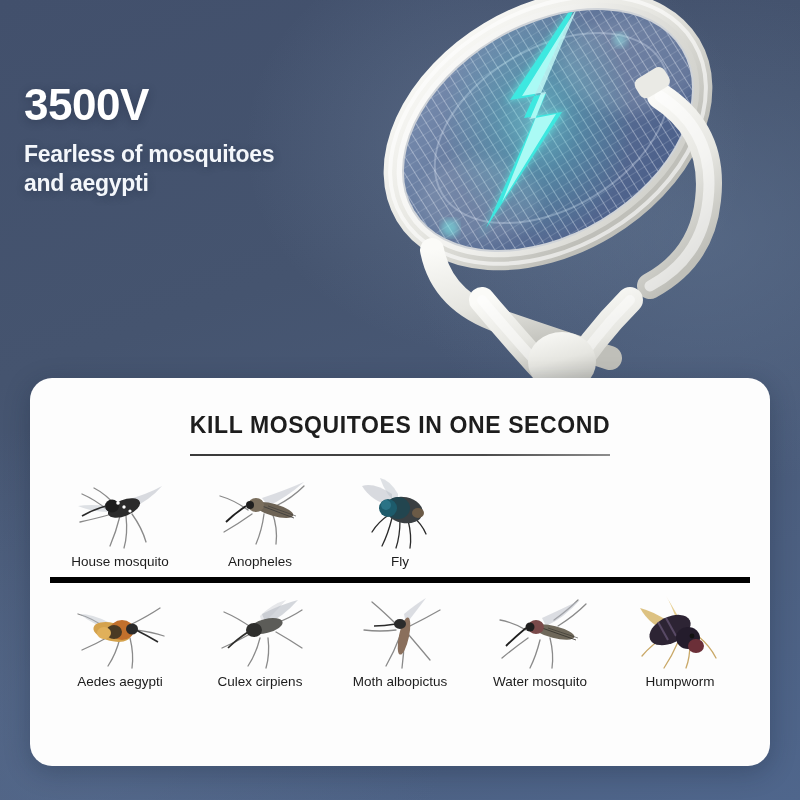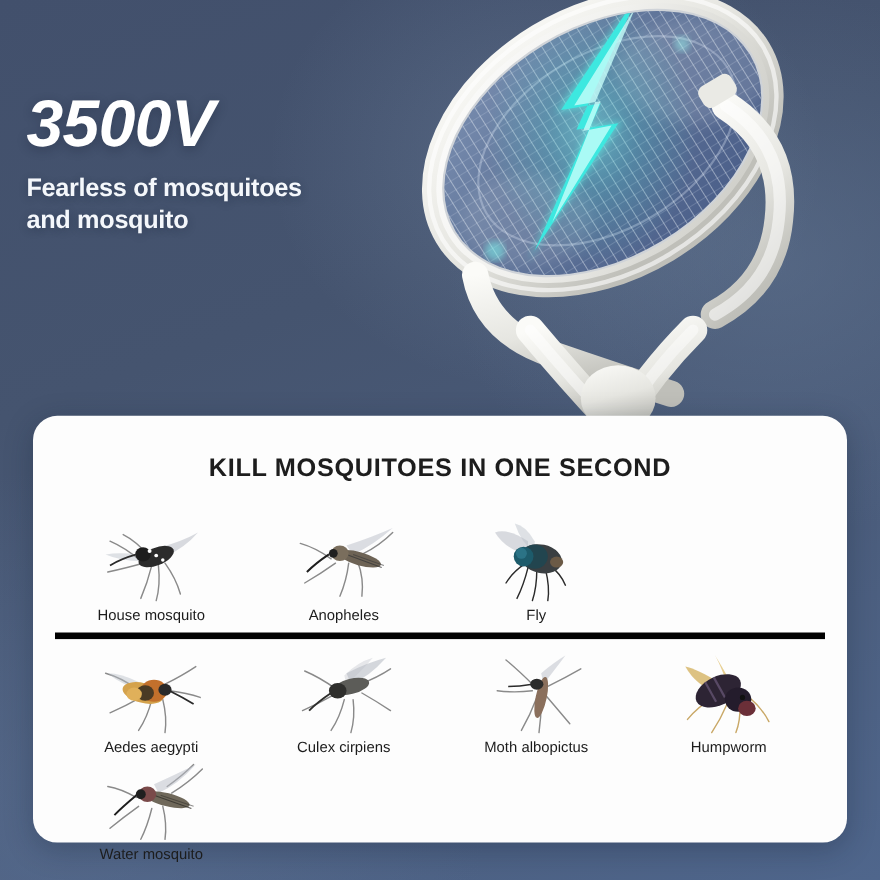--- a/index.html
+++ b/index.html
@@ -21,24 +21,23 @@
   #hero-bg-sheen {
     position:absolute; left:0; top:0; width:800px; height:800px;
     background:radial-gradient(ellipse 45% 38% at 62% 18%, rgba(150,175,205,0.22) 0%, rgba(150,175,205,0) 70%);
   }
 
   
   #headline-block {
     position:absolute; left:24px; top:83px; width:470px; z-index:6;
   }
   #headline-volts {
-    font-size:60px; font-weight:700; color:#ffffff;
+    font-size:44px; font-weight:700; color:#ffffff;
     letter-spacing:-0.5px; line-height:1.0;
     text-shadow:0 2px 10px rgba(20,30,50,0.33);
-    font-style:italic;
   }
   #headline-sub {
     margin-top:13px;
     font-size:23px; font-weight:700; color:#f4f7fb;
     line-height:1.24; letter-spacing:-0.3px;
     text-shadow:0 2px 8px rgba(20,30,50,0.30);
   }
 
   
   #racket-wrap {
@@ -56,21 +55,21 @@
   #card-title {
     font-size:23px; font-weight:700; color:#1d1d1d;
     letter-spacing:0.6px; text-align:center;
   }
   #card-title-rule {
     margin-top:15px; width:420px; height:2px;
     background:linear-gradient(90deg,#3a3a3a 0%,#4a4a4a 70%,#8d8d8d 100%);
   }
 
   .insect-grid {
-    width:700px; display:grid; grid-template-columns:repeat(4,1fr);text-align:right;
+    width:700px; display:grid; grid-template-columns:repeat(5,1fr);text-align:right;
   }
   #insect-grid-row1 { margin-top:16px; }
   #insect-grid-row2 { margin-top:8px; border-top:6px solid #000000; padding-top:9px; }
 
   .insect-tile {
     display:flex; flex-direction:column; align-items:center; justify-content:flex-end;
   }
   .insect-art { width:108px; height:78px; position:relative; }
   .insect-label {
     margin-top:4px; font-size:13.5px; color:#1c1c1c; white-space:nowrap;
@@ -165,21 +164,21 @@
       <path d="M300 330 q-40 40 -70 90" fill="none" stroke="#ffffff" stroke-width="10" opacity="0.45" stroke-linecap="round"></path>
       <ellipse cx="232" cy="392" rx="34" ry="30" fill="url(#frameG2)"></ellipse>
     </g>
   </svg>
 </div>
 
 <div id="headline-block">
   <div id="headline-volts">3500V</div>
   <div id="headline-sub">
     <div>Fearless of mosquitoes</div>
-    <div>and mosquito</div>
+    <div>and aegypti</div>
   </div>
 </div>
 
 <div id="feature-card">
   <div id="card-title">KILL MOSQUITOES IN ONE SECOND</div>
   <div id="card-title-rule"></div>
 
   <div class="insect-grid" id="insect-grid-row1">
       <div class="insect-tile">
         <div class="insect-art"><svg viewBox="0 0 108 78" width="108" height="78">
@@ -280,47 +279,47 @@
             <path d="M64 34 Q80 26 94 18" fill="none" stroke="#8a8a8a" stroke-width="1.3" stroke-linecap="round"></path>
         <path d="M58 22 Q70 12 80 6 Q68 22 60 32 Z" fill="#b9bec7" opacity="0.5"></path>
         <ellipse cx="58" cy="44" rx="5" ry="19" transform="rotate(12 58 44)" fill="#8a6f5c"></ellipse>
         <ellipse cx="54" cy="32" rx="6" ry="5" fill="#2b2b2b"></ellipse>
         <path d="M50 32 Q38 34 28 34" stroke="#2b2b2b" stroke-width="1.4" fill="none"></path>
           </svg></div>
         <div class="insect-label">Moth albopictus</div>
       </div>
       <div class="insect-tile">
         <div class="insect-art"><svg viewBox="0 0 108 78" width="108" height="78">
-        <path d="M40 44 Q26 52 16 64" fill="none" stroke="#c9a867" stroke-width="1.3" stroke-linecap="round"></path>
-            <path d="M52 50 Q46 64 38 76" fill="none" stroke="#c9a867" stroke-width="1.3" stroke-linecap="round"></path>
-            <path d="M64 50 Q64 66 60 76" fill="none" stroke="#c9a867" stroke-width="1.3" stroke-linecap="round"></path>
-            <path d="M72 44 Q84 54 90 66" fill="none" stroke="#c9a867" stroke-width="1.3" stroke-linecap="round"></path>
-        <path d="M44 30 Q24 18 14 16 Q24 34 44 40 Z" fill="#d9bb74" opacity="0.9"></path>
-        <path d="M50 26 Q44 10 40 4 Q50 20 56 32 Z" fill="#e3c77f" opacity="0.85"></path>
-        <ellipse cx="44" cy="38" rx="22" ry="13" transform="rotate(-26 44 38)" fill="#2d2434"></ellipse>
-        <path d="M32 30 L42 48" stroke="#6b5a7a" stroke-width="2" opacity="0.7"></path>
-        <path d="M40 26 L50 44" stroke="#6b5a7a" stroke-width="2" opacity="0.7"></path>
-        <ellipse cx="62" cy="46" rx="12" ry="11" fill="#241c2c"></ellipse>
-        <ellipse cx="70" cy="54" rx="8" ry="7" fill="#6b2f38"></ellipse>
-        <circle cx="66" cy="44" r="2.4" fill="#111"></circle>
-          </svg></div>
-        <div class="insect-label">Humpworm</div>
-      </div>
-      <div class="insect-tile">
-        <div class="insect-art"><svg viewBox="0 0 108 78" width="108" height="78">
         <path d="M40 38 Q26 30 14 28" fill="none" stroke="#8a8a8a" stroke-width="1.3" stroke-linecap="round"></path>
             <path d="M42 46 Q28 56 16 66" fill="none" stroke="#8a8a8a" stroke-width="1.3" stroke-linecap="round"></path>
             <path d="M54 48 Q50 64 44 76" fill="none" stroke="#8a8a8a" stroke-width="1.3" stroke-linecap="round"></path>
             <path d="M64 46 Q68 62 66 76" fill="none" stroke="#8a8a8a" stroke-width="1.3" stroke-linecap="round"></path>
             <path d="M72 34 Q88 24 100 12" fill="none" stroke="#8a8a8a" stroke-width="1.3" stroke-linecap="round"></path>
             <path d="M68 28 Q82 18 92 8" fill="none" stroke="#8a8a8a" stroke-width="1.3" stroke-linecap="round"></path>
         <path d="M56 26 Q78 16 94 8 Q78 26 60 34 Z" fill="#b9bec7" opacity="0.5"></path>
         <ellipse cx="68" cy="40" rx="21" ry="6" transform="rotate(14 68 40)" fill="#6f685a"></ellipse>
         <path d="M56 36 L90 48" stroke="#33312c" stroke-width="1" opacity="0.8"></path>
         <path d="M62 36 L92 46" stroke="#33312c" stroke-width="1" opacity="0.55"></path>
         <ellipse cx="50" cy="35" rx="8" ry="7" fill="#7a4a4a"></ellipse>
         <ellipse cx="44" cy="35" rx="4.5" ry="4.5" fill="#1f1f1f"></ellipse>
         <path d="M40 36 Q28 46 20 54" stroke="#1f1f1f" stroke-width="1.8" fill="none"></path>
           </svg></div>
         <div class="insect-label">Water mosquito</div>
       </div>
+      <div class="insect-tile">
+        <div class="insect-art"><svg viewBox="0 0 108 78" width="108" height="78">
+        <path d="M40 44 Q26 52 16 64" fill="none" stroke="#c9a867" stroke-width="1.3" stroke-linecap="round"></path>
+            <path d="M52 50 Q46 64 38 76" fill="none" stroke="#c9a867" stroke-width="1.3" stroke-linecap="round"></path>
+            <path d="M64 50 Q64 66 60 76" fill="none" stroke="#c9a867" stroke-width="1.3" stroke-linecap="round"></path>
+            <path d="M72 44 Q84 54 90 66" fill="none" stroke="#c9a867" stroke-width="1.3" stroke-linecap="round"></path>
+        <path d="M44 30 Q24 18 14 16 Q24 34 44 40 Z" fill="#d9bb74" opacity="0.9"></path>
+        <path d="M50 26 Q44 10 40 4 Q50 20 56 32 Z" fill="#e3c77f" opacity="0.85"></path>
+        <ellipse cx="44" cy="38" rx="22" ry="13" transform="rotate(-26 44 38)" fill="#2d2434"></ellipse>
+        <path d="M32 30 L42 48" stroke="#6b5a7a" stroke-width="2" opacity="0.7"></path>
+        <path d="M40 26 L50 44" stroke="#6b5a7a" stroke-width="2" opacity="0.7"></path>
+        <ellipse cx="62" cy="46" rx="12" ry="11" fill="#241c2c"></ellipse>
+        <ellipse cx="70" cy="54" rx="8" ry="7" fill="#6b2f38"></ellipse>
+        <circle cx="66" cy="44" r="2.4" fill="#111"></circle>
+          </svg></div>
+        <div class="insect-label">Humpworm</div>
+      </div>
     </div>
 </div>
 
 </body></html>

